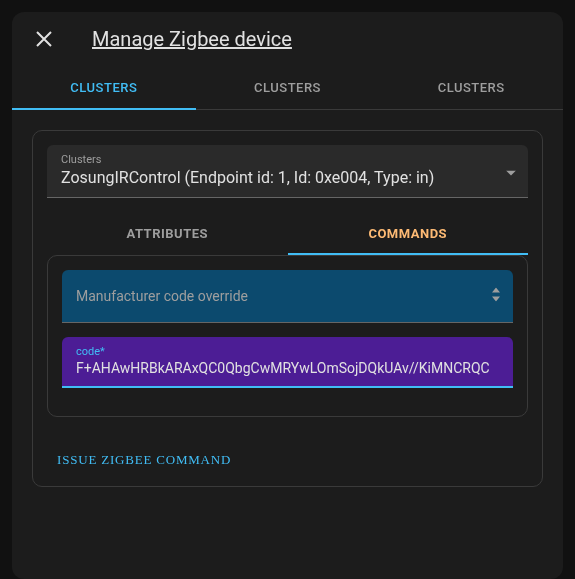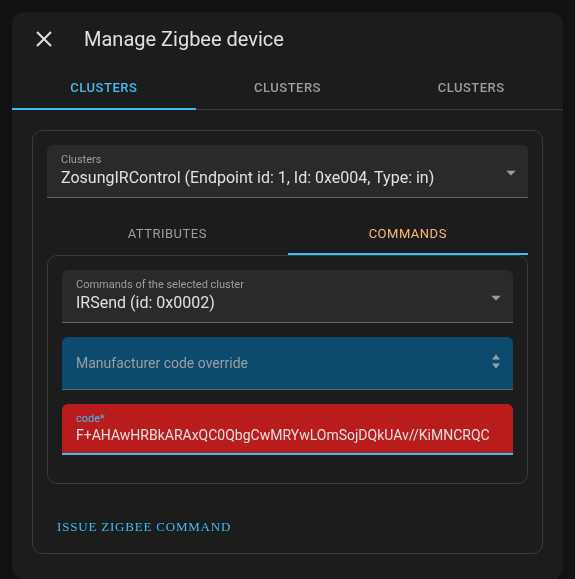--- a/index.html
+++ b/index.html
@@ -32,21 +32,22 @@
   background: #1c1c1c;
   border-radius: 12px;
   display: flex;
   flex-direction: column;
   overflow: hidden;
 }
 .dialog-header {
   display: flex;
   align-items: flex-start;
   padding: 15px 20px;
-  gap: 28px;
+  gap: 36px;
+  text-decoration: underline;
 }
 .close-btn {
   width: 24px;
   height: 24px;
   display: flex;
   align-items: center;
   justify-content: center;
   cursor: pointer;
   color: #e1e1e1;
 }
@@ -120,21 +121,21 @@
 }
 .inner-tabs {
   display: flex;
   margin: 0 14px;
 }
 .inner-tab {
   flex: 1;
   text-align: center;
   padding: 14px 8px;
   font-size: 13px;
-  font-weight: 400;
+  font-weight: 700;
   letter-spacing: 0.5px;
   cursor: pointer;
   color: #9e9e9e;
   position: relative;
 }
 .inner-tab.active {
   color: #fdba74;
 }
 .inner-tab.active::after {
   content: "";
@@ -165,21 +166,21 @@
 }
 .text-field-empty .updown {
   position: absolute;
   right: 12px;
   top: 50%;
   transform: translateY(-50%);
   color: #9e9e9e;
   font-size: 12px;
 }
 .text-field-filled {
-  background: #b91c1c;
+  background: #4c1d95;
   border-radius: 6px 6px 0 0;
   padding: 8px 7px 10px 14px;
   margin: 14px;
   position: relative;
   border-bottom: 2px solid #41bdf5;
 }
 .text-field-filled .floating-label {
   font-size: 11px;
   color: #41bdf5;
   margin-bottom: 2px;
@@ -238,29 +239,20 @@
         </div>
       </div>
 
       <div class="inner-tabs">
         <div class="inner-tab">ATTRIBUTES</div>
         <div class="inner-tab active">COMMANDS</div>
       </div>
 
       <div class="inner-card">
 
-        <div class="select-field">
-          <div class="floating-label">Commands of the selected cluster</div>
-          <div class="value">IRSend (id: 0x0002)</div>
-          <div class="dropdown-arrow">
-            <svg width="10" height="6" viewBox="0 0 10 6">
-                <path d="M0 0 L5 5 L10 0 Z" fill="currentColor"></path>
-              </svg>
-          </div>
-        </div>
 
         <div class="text-field-empty">
           <div class="placeholder">Manufacturer code override</div>
           <div class="updown">
             <svg width="10" height="14" viewBox="0 0 10 14">
                 <path d="M5 0 L9 5 L1 5 Z M5 14 L1 9 L9 9 Z" fill="currentColor"></path>
               </svg>
           </div>
         </div>
 

